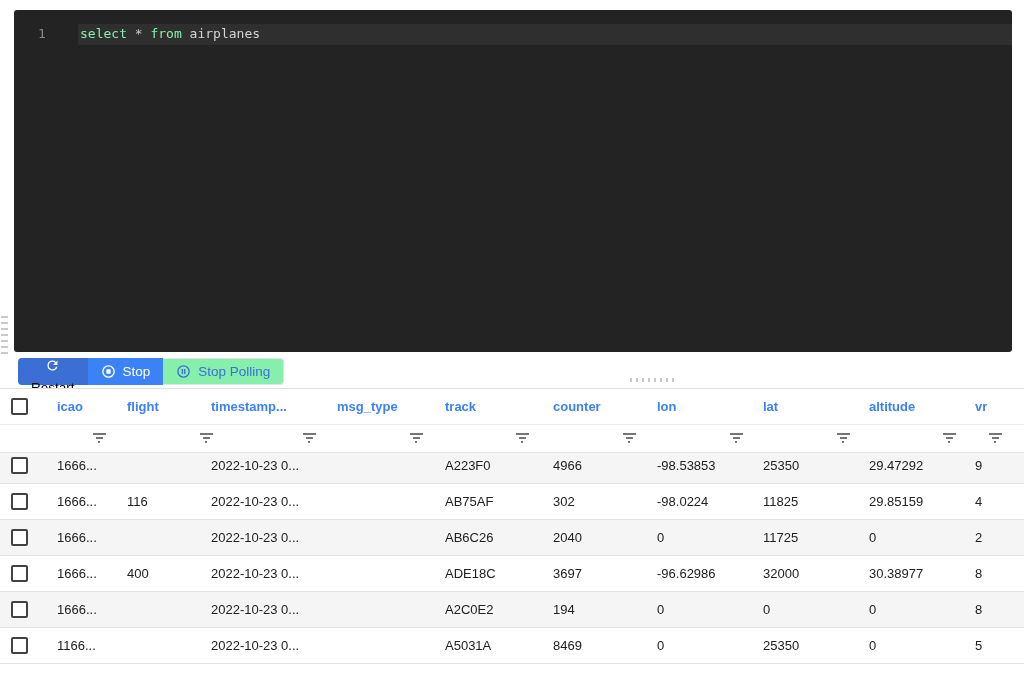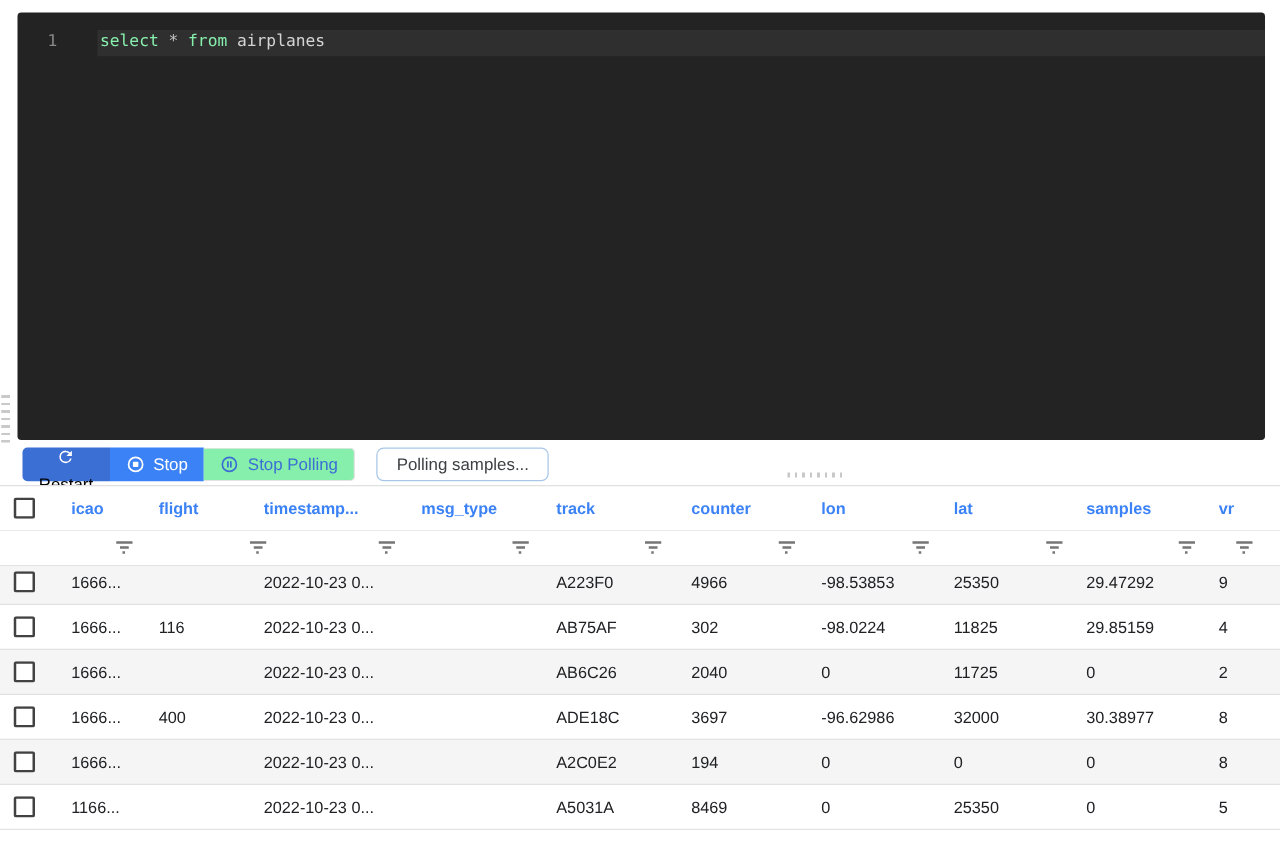--- a/index.html
+++ b/index.html
@@ -105,40 +105,37 @@
     <button class="btn btn-stop-polling" id="btn-stop-polling">
       <span>
         <svg width="15" height="15" viewBox="0 0 24 24">
             <circle cx="12" cy="12" r="9" fill="none" stroke="#3b6fd4" stroke-width="2.2"></circle>
             <rect x="9" y="8" width="2.2" height="8" fill="#3b6fd4"></rect>
             <rect x="12.8" y="8" width="2.2" height="8" fill="#3b6fd4"></rect>
           </svg>
       </span>
       <span id="stop-polling-label" style="color: rgb(59, 111, 212);">Stop Polling</span>
     </button>
-    <button class="btn btn-polling-samples">
-      <span>Polling samples...</span>
-    </button>
   </div>
 
   <div class="table-area">
     <div class="thead grid-row" id="thead">
       <div class="cell cell-check">
         <span class="checkbox"></span>
       </div>
 
     <div class="cell">icao</div>
         <div class="cell">flight</div>
         <div class="cell">timestamp...</div>
         <div class="cell">msg_type</div>
         <div class="cell">track</div>
         <div class="cell">counter</div>
         <div class="cell">lon</div>
         <div class="cell">lat</div>
-        <div class="cell">samples</div>
+        <div class="cell">altitude</div>
         <div class="cell">vr</div>
       </div>
     <div class="filter-row" id="filter-row">
 
     <span class="filter-icon" style="left: 92px;">
           <i class="b1"></i>
           <i class="b2"></i>
           <i class="b3"></i>
         </span>
         <span class="filter-icon" style="left: 199px;">

